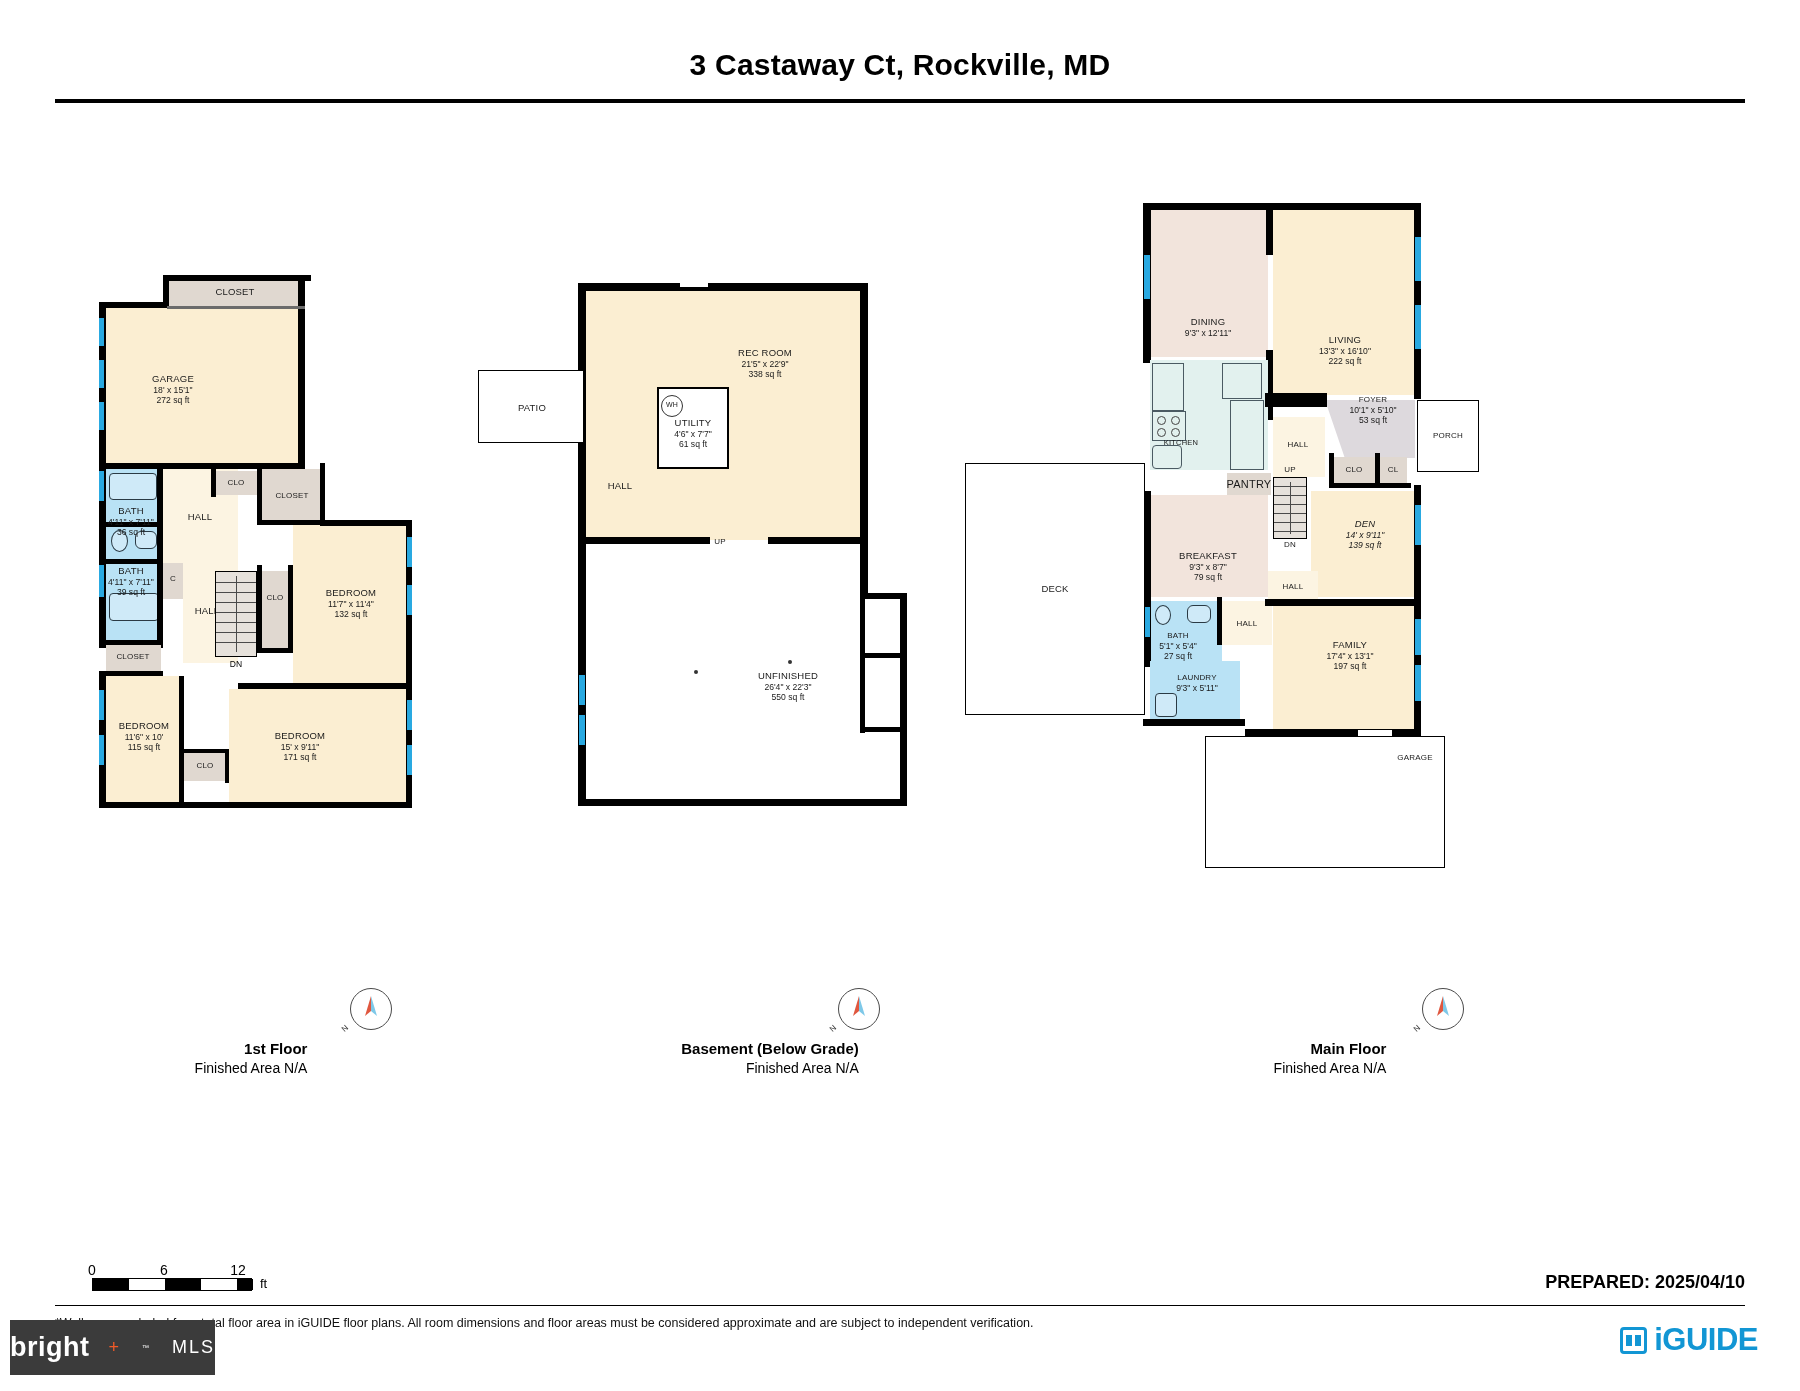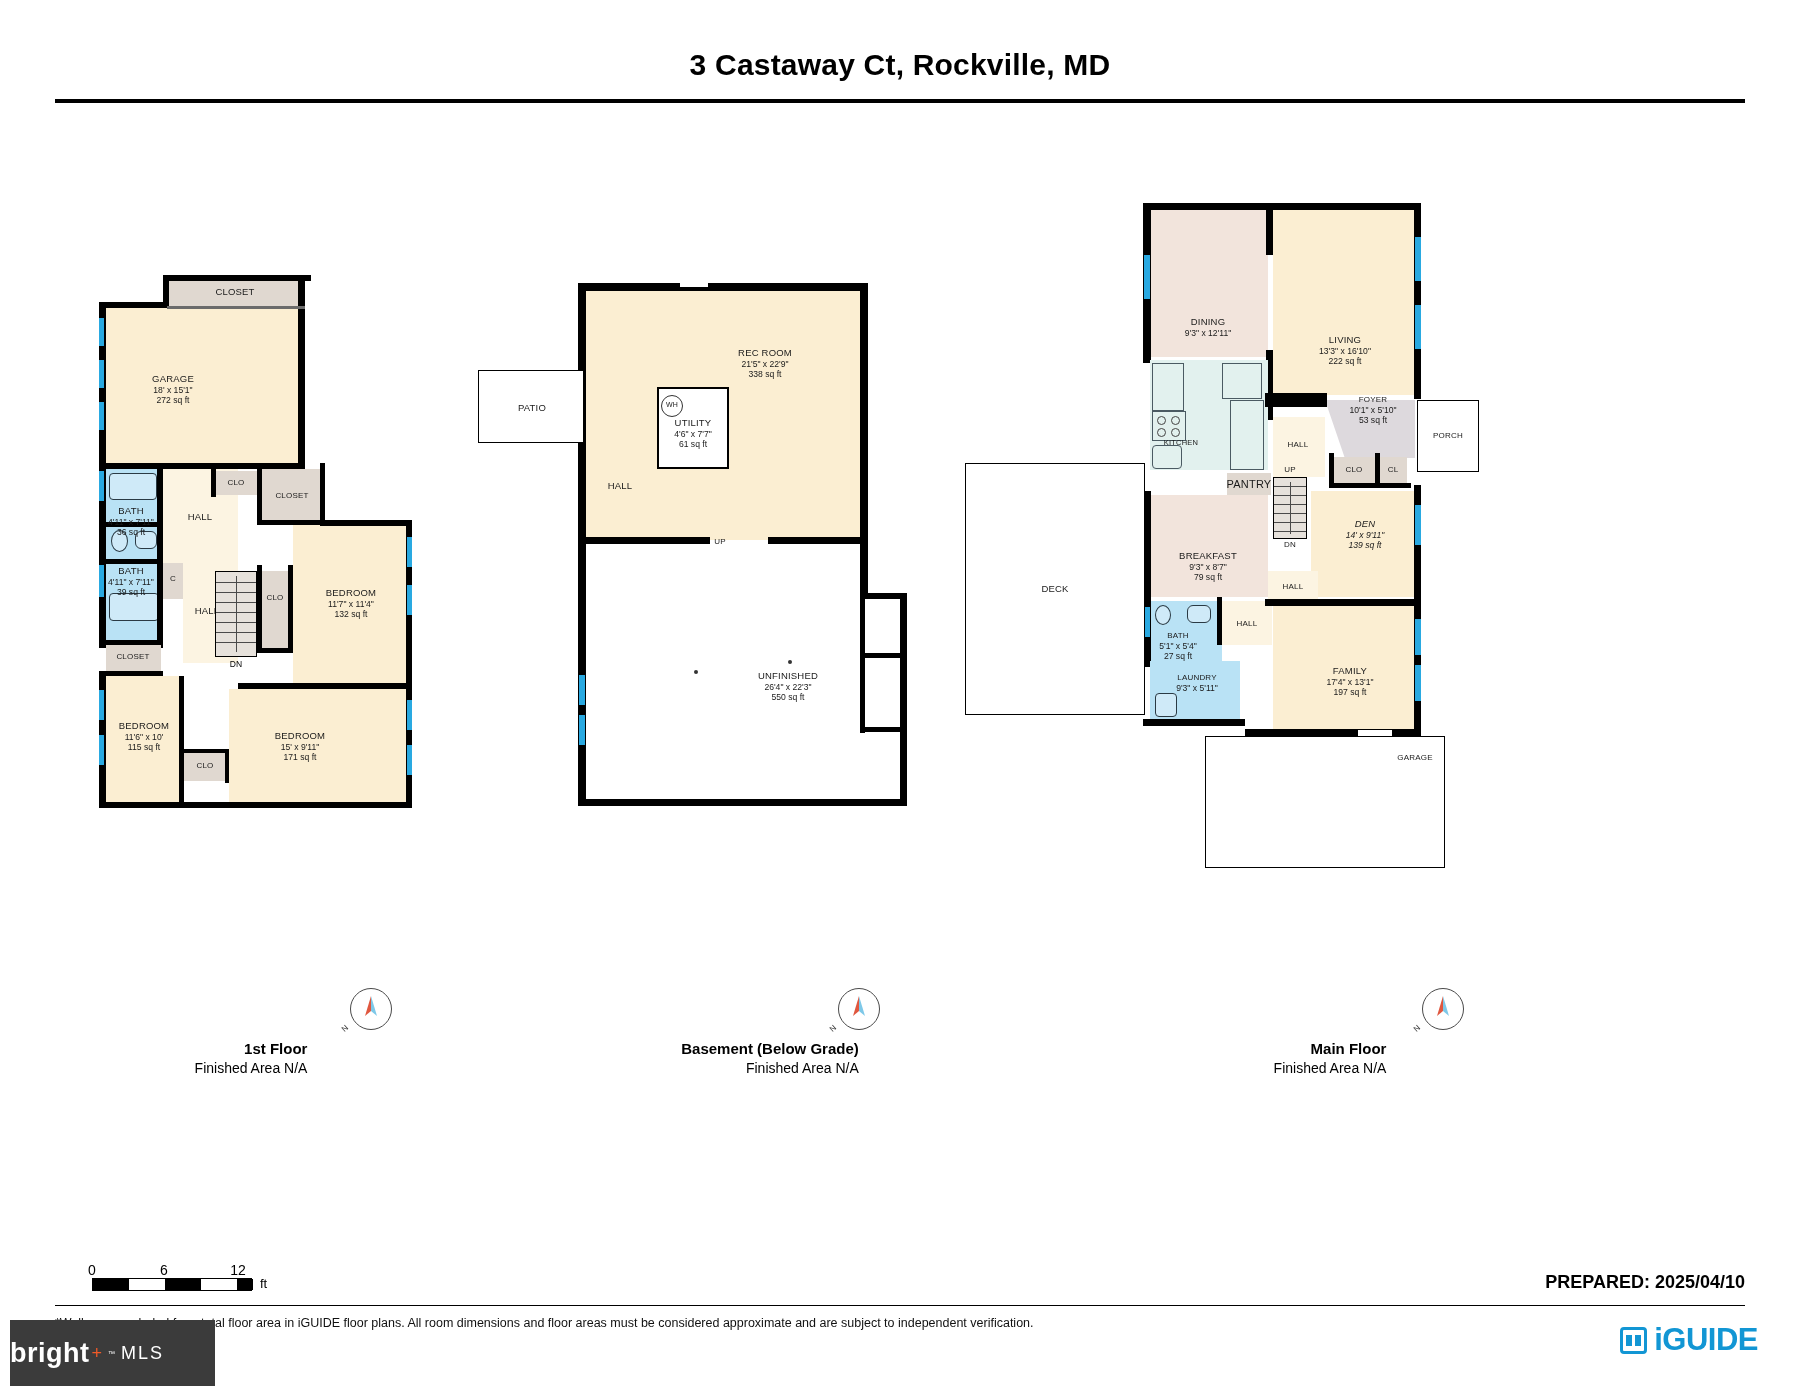--- a/index.html
+++ b/index.html
@@ -117,23 +117,23 @@
   .disclaimer {
     position:absolute; left:55px; top:1316px; width:1420px;
     font-size:12.5px; color:#111;
   }
   .foot-rule {
     position:absolute; left:55px; top:1305px; width:1690px; height:1px; background:#000;
   }
 
   
   .brightmls {
-    position:absolute; left:10px; top:1320px; width:205px; height:66px;
+    position:absolute; left:10px; top:1320px; width:205px; height:55px;
     background:#3b3b3b; color:#fff;
-    display:flex; align-items:center; justify-content:flex-start; gap:6px;
+    display:flex; align-items:center; justify-content:space-between; gap:6px;
   }
   .brightmls .b1 { font-size:27px; font-weight:bold; letter-spacing:.5px; }
   .brightmls .star { color:#f05a28; font-size:18px; margin-left:-4px; }
   .brightmls .b2 { font-size:18px; letter-spacing:2px; }
   .brightmls .tm { font-size:7px; vertical-align:super; }
 
   .iguide {
     position:absolute; right:42px; top:1322px;
     display:flex; align-items:center; gap:7px;
     color:#1296d4;
@@ -529,21 +529,21 @@
     <div class="lbl sm" style="left:282px; top:424px;">
       <div class="n">HALL</div>
     </div>
 
     <div class="room fill-main" style="left:308px; top:410px; width:148px; height:126px;"></div>
     <div class="wall" style="left:300px; top:404px; width:156px; height:7px;"></div>
     <div class="wall" style="left:449px; top:404px; width:7px; height:142px;"></div>
     <div class="wall" style="left:280px; top:534px; width:176px; height:7px;"></div>
     <div class="win" style="left:450px; top:424px; width:6px; height:36px;"></div>
     <div class="win" style="left:450px; top:470px; width:6px; height:36px;"></div>
-    <div class="lbl" style="left:385px; top:470px;">
+    <div class="lbl" style="left:385px; top:444px;">
       <div class="n">FAMILY</div>
       <div class="d">17'4" x 13'1"</div>
       <div class="a">197 sq ft</div>
     </div>
 
     <div class="room fill-white" style="left:392px; top:534px; width:36px; height:22px; border:1.5px solid #000;"></div>
     <div class="lbl sm" style="left:410px; top:540px; font-size:7.5px;">
       <div class="n" style="font-size:7.5px;">F/P</div>
     </div>
 

